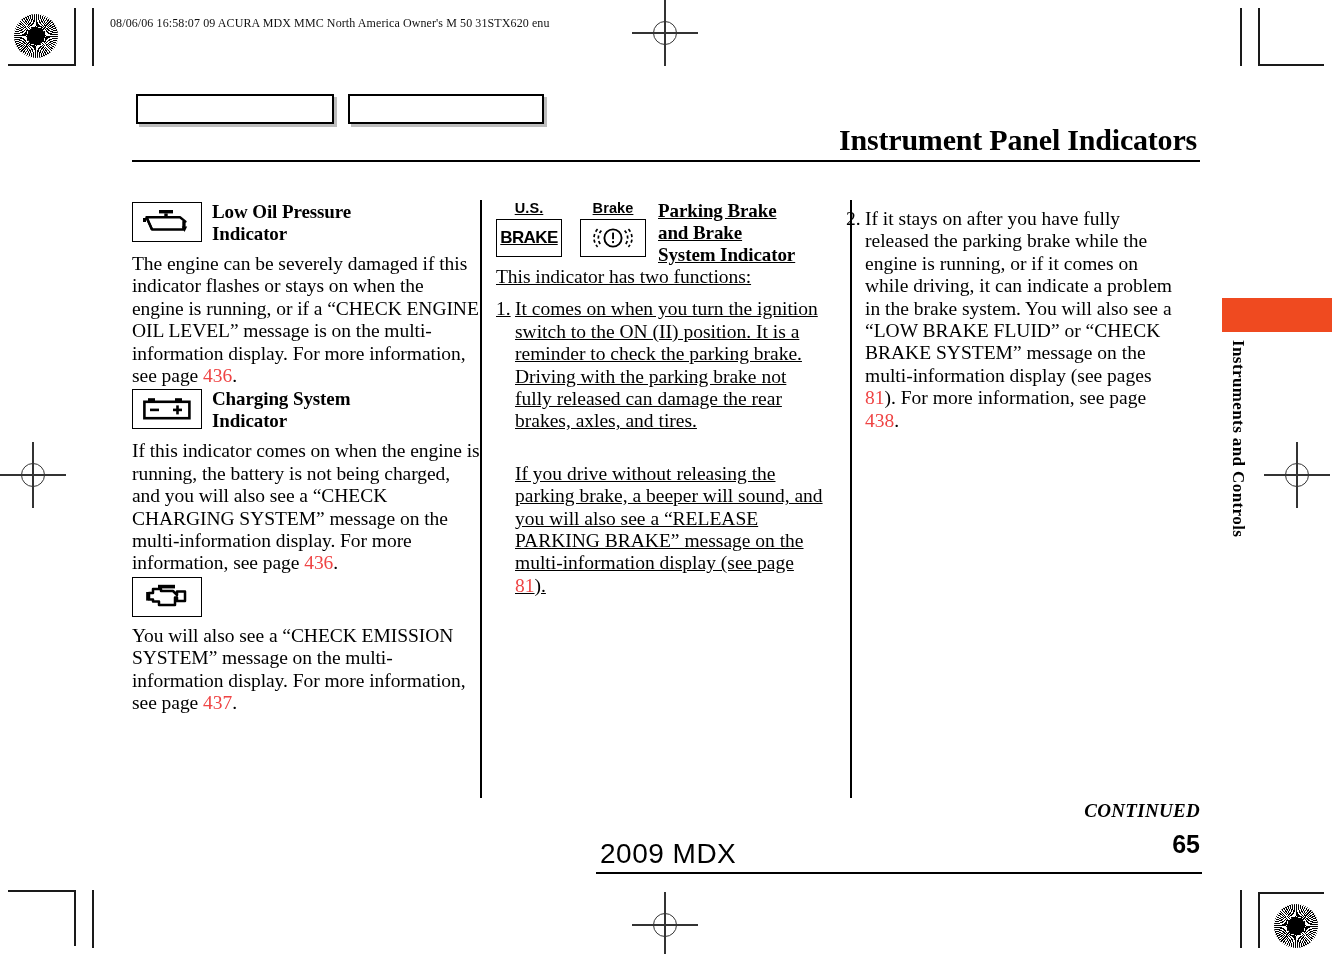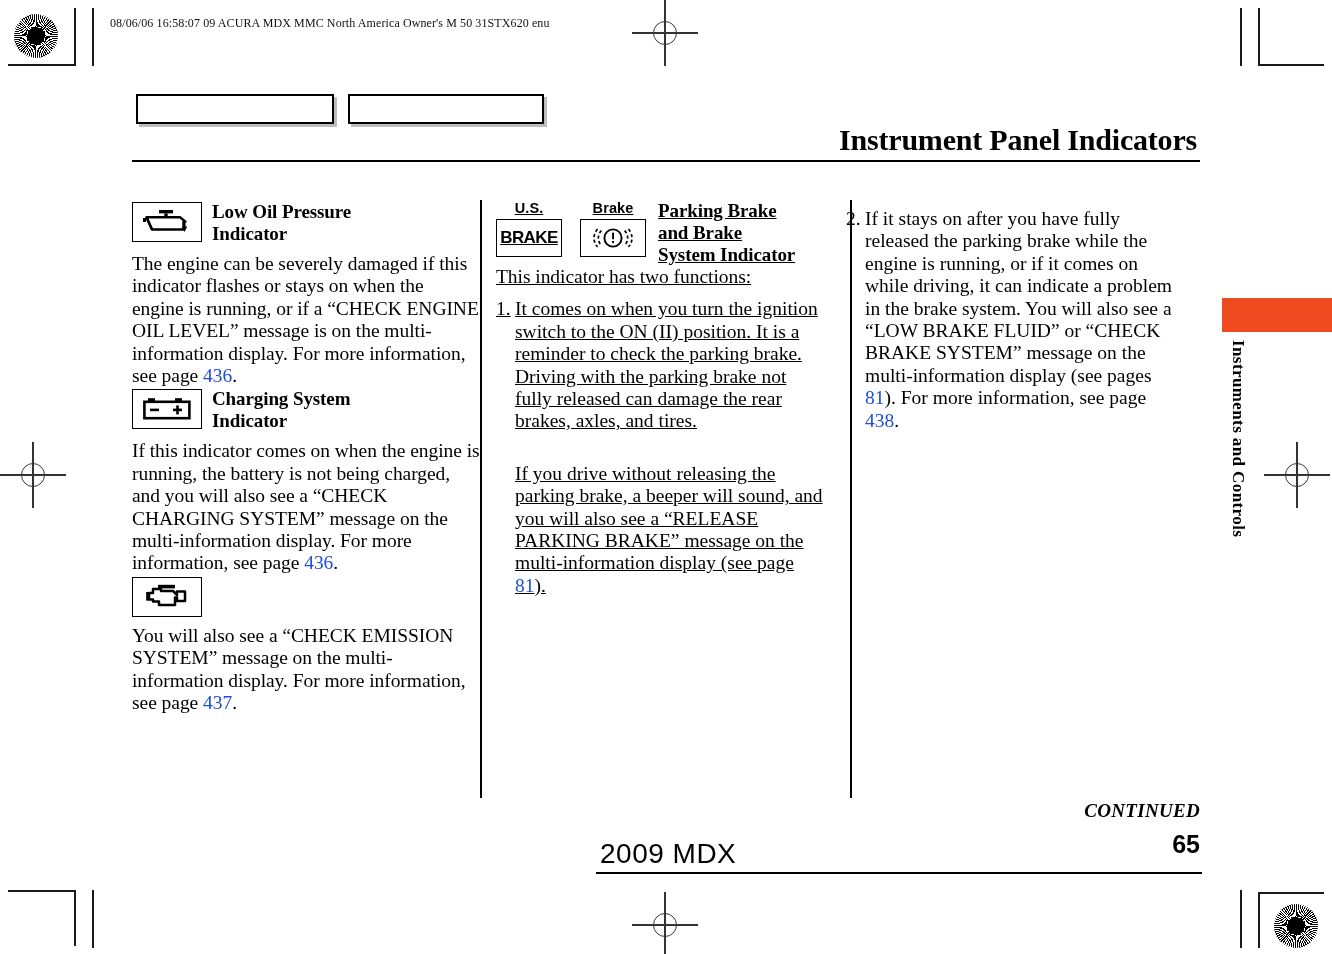--- a/index.html
+++ b/index.html
@@ -102,21 +102,21 @@
   }
   .col-divider.d1 { left: 348px; }
   .col-divider.d2 { left: 718px; }
 
   p.body {
     margin: 0 0 0 0;
     font-size: 19.5px;
     line-height: 22.4px;
     letter-spacing: -0.05px;
   }
-  .blue { color: #1d4ed8; }
+  .blue { color: #ef4444; }
 
   
   .ind-row { display: flex; align-items: flex-start; gap: 10px; }
   .ind-row + p.body { margin-top: 8px; }
   p.body + .ind-row { }
 
   .icon-frame {
     width: 70px; height: 40px;
     border: 1.8px solid #000;
     background: #fff;

